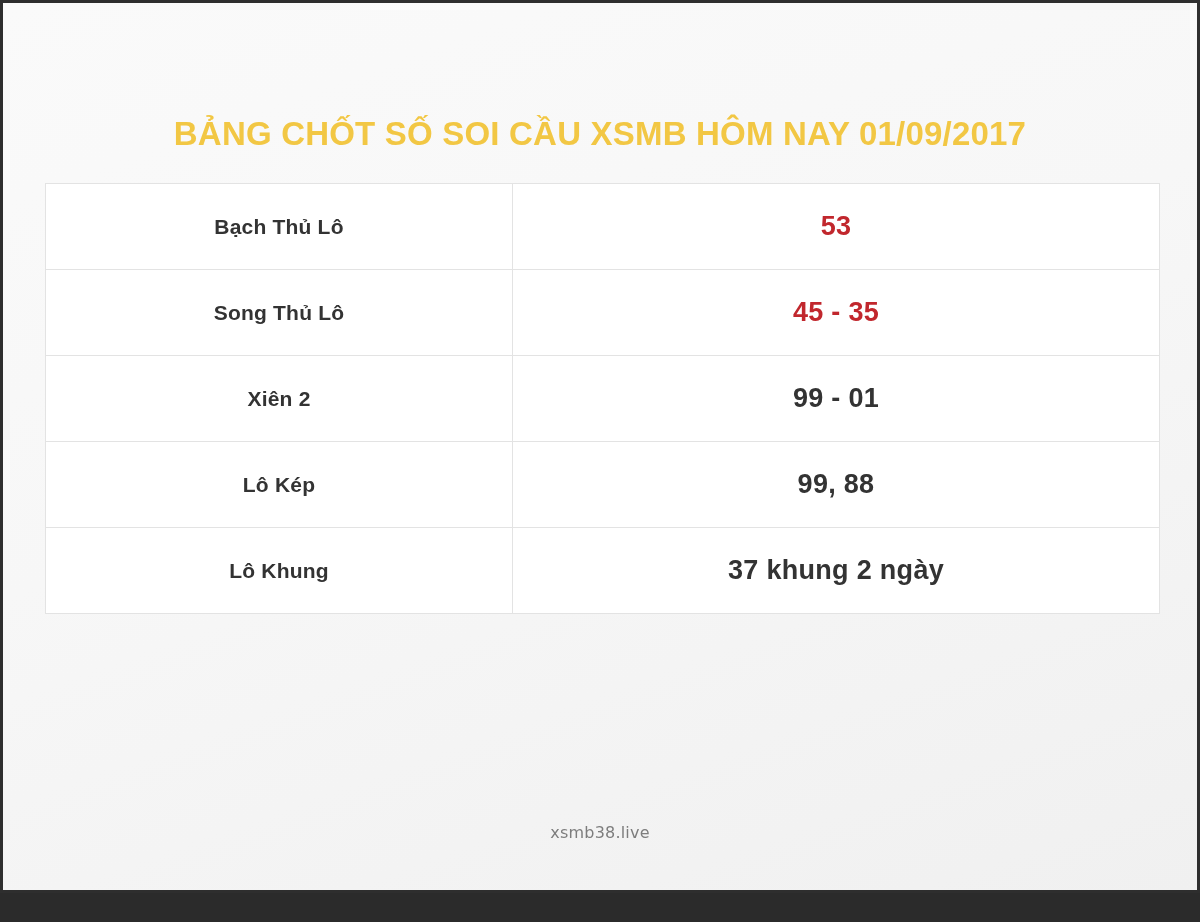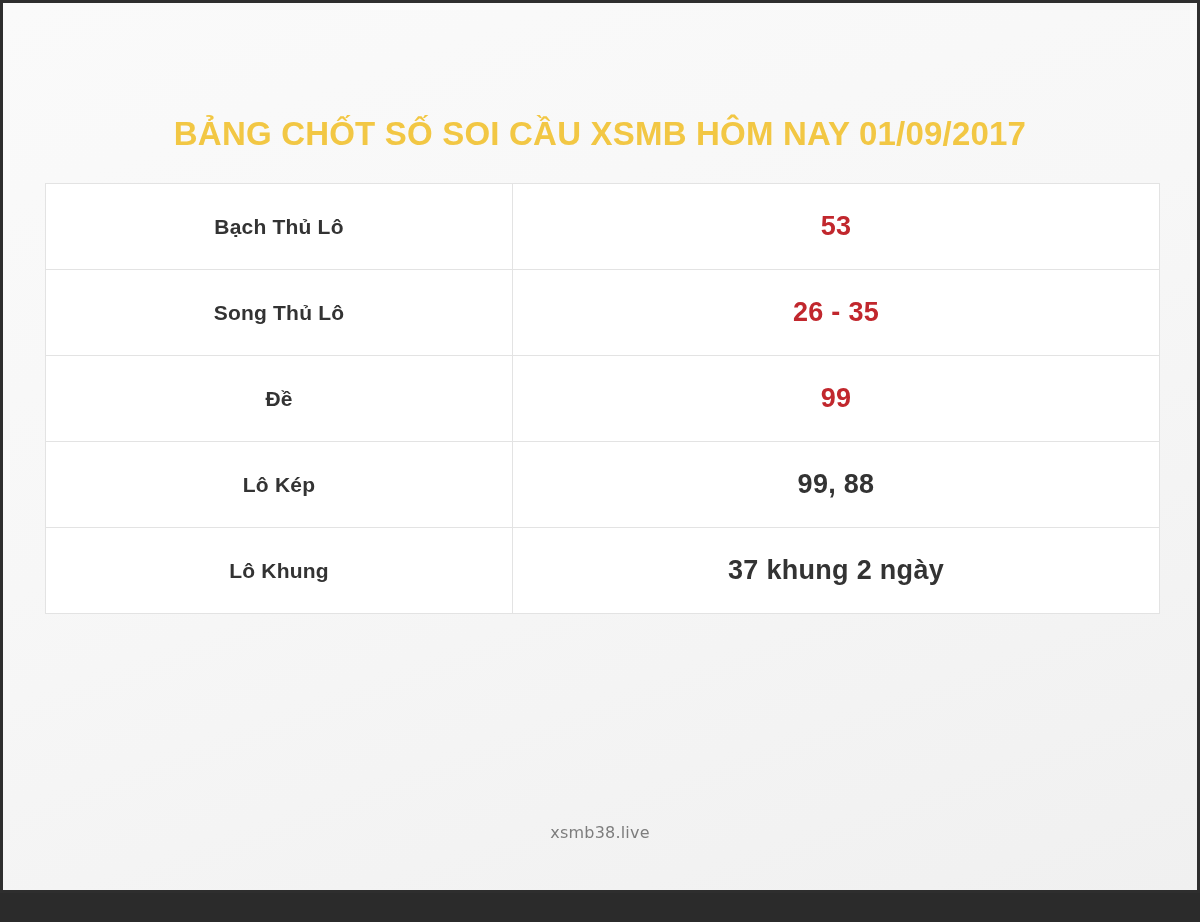--- a/index.html
+++ b/index.html
@@ -136,25 +136,25 @@
     <div class="table-wrap">
       <table class="chot-table">
         <tbody>
 
         <tr>
               <td class="cell-label">Bạch Thủ Lô</td>
               <td class="cell-value is-red">53</td>
             </tr>
             <tr>
               <td class="cell-label">Song Thủ Lô</td>
-              <td class="cell-value is-red">26 - 35</td>
+              <td class="cell-value is-red">45 - 35</td>
             </tr>
             <tr>
-              <td class="cell-label">Đề</td>
-              <td class="cell-value is-red">99</td>
+              <td class="cell-label">Xiên 2</td>
+              <td class="cell-value">99 - 01</td>
             </tr>
             <tr>
               <td class="cell-label">Lô Kép</td>
               <td class="cell-value">99, 88</td>
             </tr>
             <tr>
               <td class="cell-label">Lô Khung</td>
               <td class="cell-value">37 khung 2 ngày</td>
             </tr>
           </tbody>

